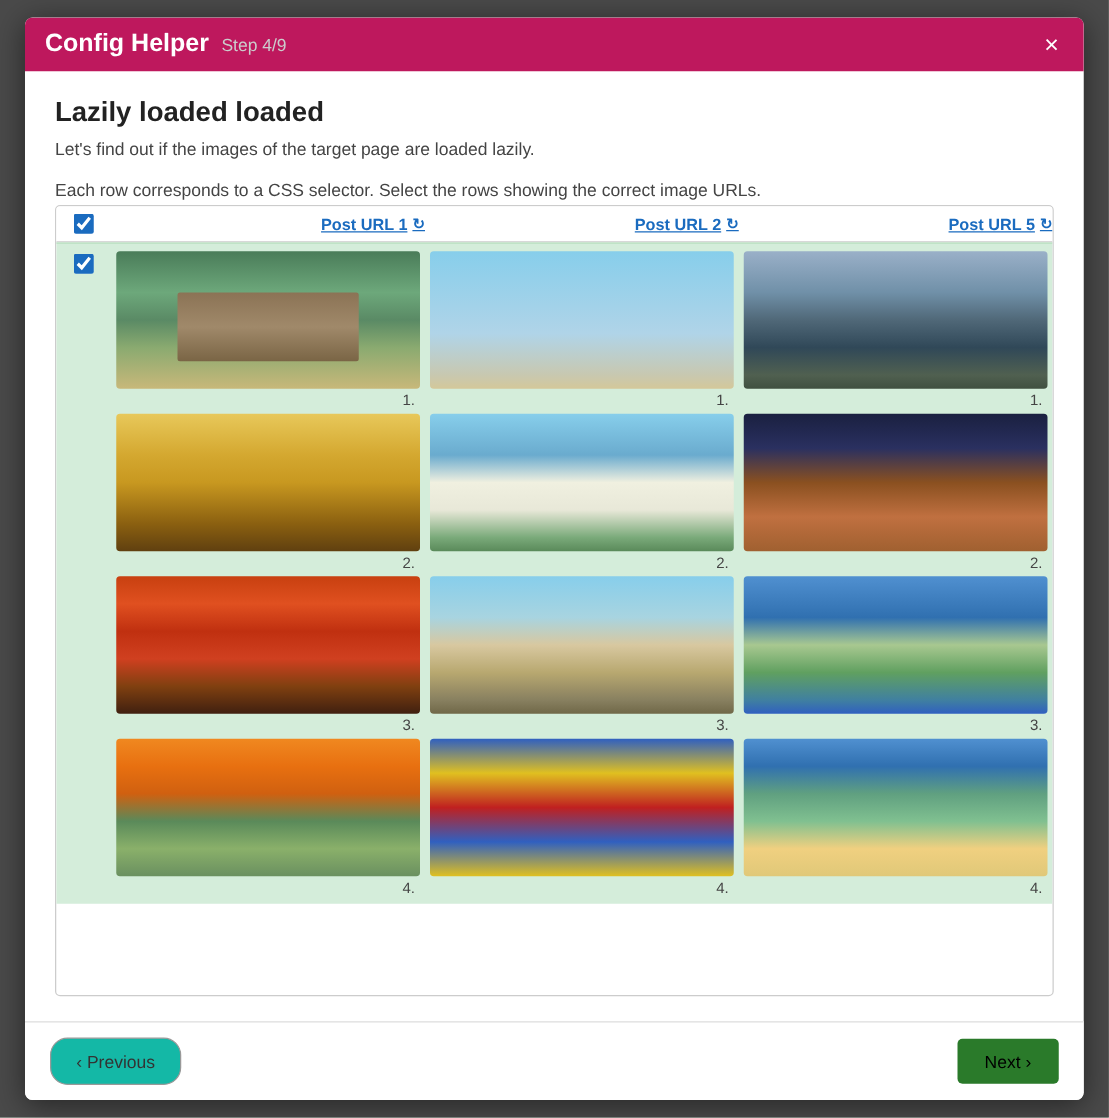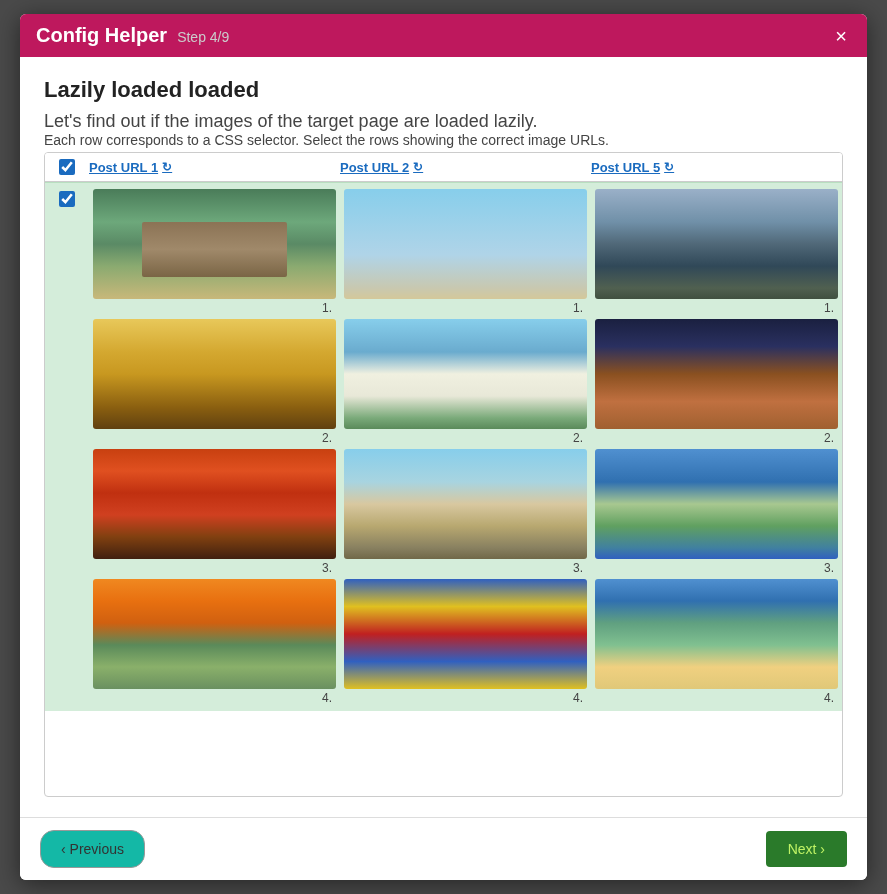--- a/index.html
+++ b/index.html
@@ -77,23 +77,23 @@
     }
 
     .section-title {
       font-size: 22px;
       font-weight: bold;
       color: #222;
       margin-bottom: 8px;
     }
 
     .description1 {
-      font-size: 18px;
+      font-size: 14px;
       color: #444;
-      margin-bottom: 0;
+      margin-bottom: 17px;
     }
 
     .description2 {
       font-size: 14px;
       color: #444;
       margin-bottom: 4px;
     }
 
     .table-container {
       border: 1px solid #ccc;
@@ -106,21 +106,21 @@
       display: grid;
       grid-template-columns: 44px 1fr 1fr 1fr;
       background: white;
       border-bottom: 1px solid #ccc;
       padding: 6px 0;
     }
 
     .table-header-cell {
       display: flex;
       align-items: center;
-      justify-content: flex-start;
+      justify-content: flex-end;
       font-size: 13px;
     }
 
     .header-checkbox-cell {
       display: flex;
       align-items: center;
       justify-content: center;
     }
 
     .header-link {
@@ -243,21 +243,21 @@
       color: #333;
     }
 
     .btn-next {
       background: #2a7a2a;
       border: none;
       border-radius: 4px;
       padding: 10px 22px;
       font-size: 14px;
       cursor: pointer;
-      color: #bef264;
+      color: #000000;
       display: flex;
       align-items: center;
       gap: 6px;
       font-weight: 500;
     }
 
     
     .num-label {
       font-size: 12px;
       color: #444;

